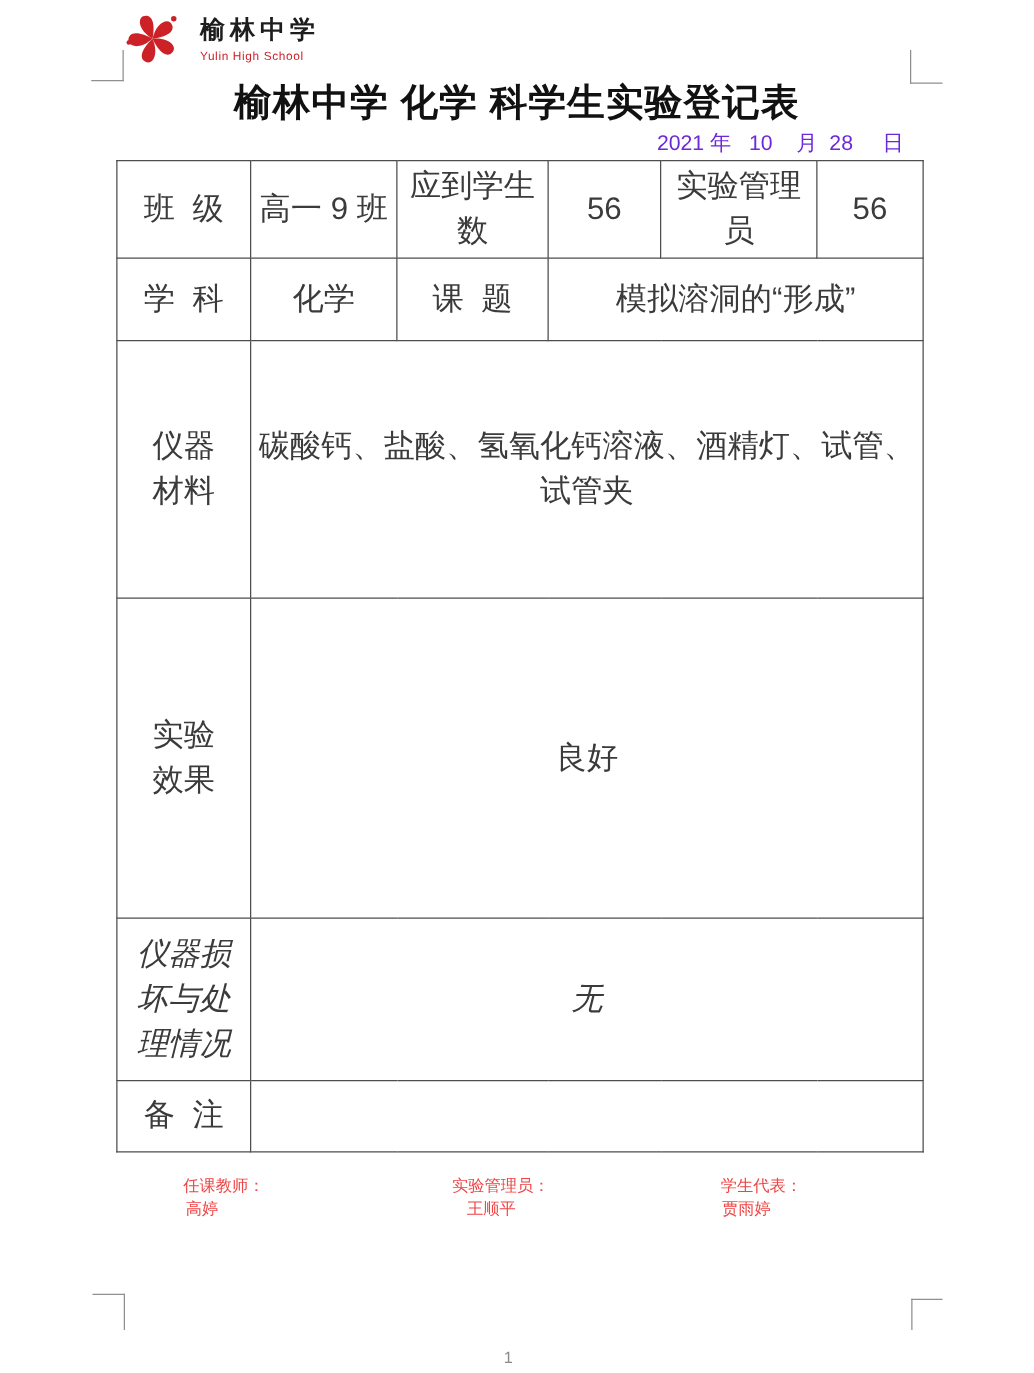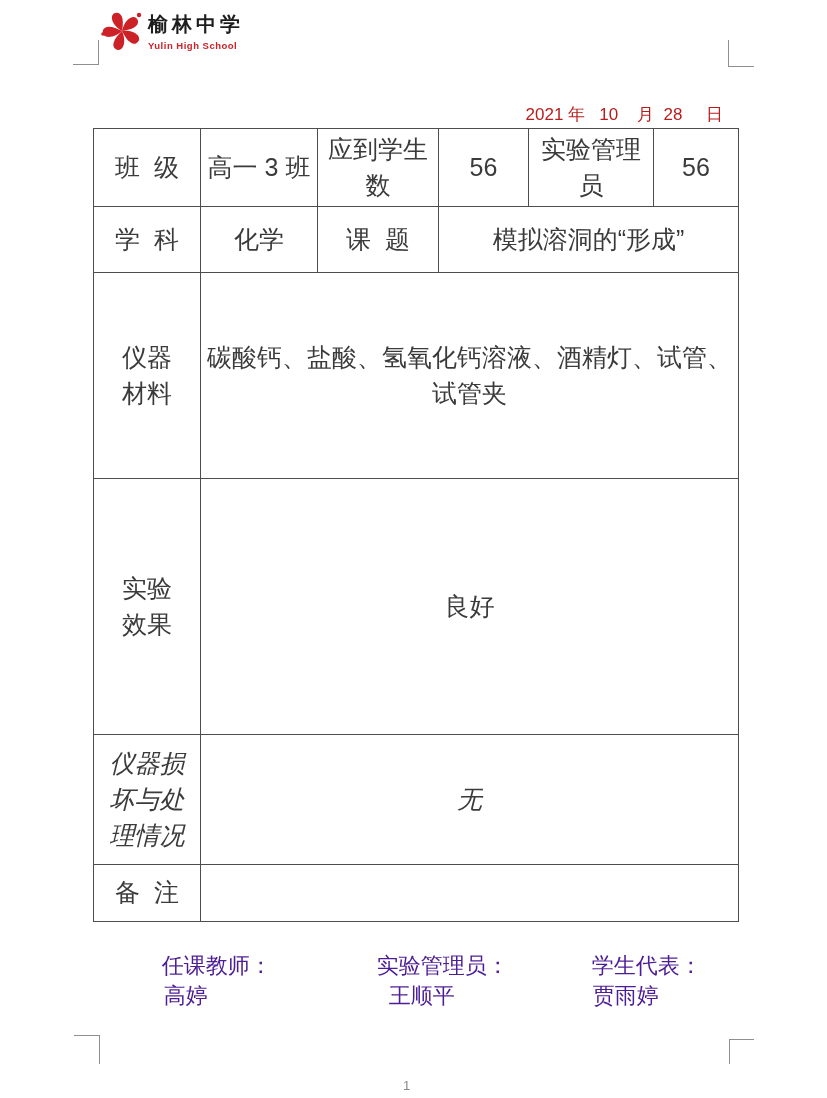--- a/index.html
+++ b/index.html
@@ -7,40 +7,40 @@
   .page{position:relative;width:827px;height:1098px;background:#ffffff;overflow:hidden;}
 
   
   .crop{position:absolute;border:0 solid #8f8f8f;}
   .crop.tl{left:73px;top:40px;width:25px;height:24px;border-right-width:1px;border-bottom-width:1px;}
   .crop.tr{left:728px;top:40px;width:25px;height:26px;border-left-width:1px;border-bottom-width:1px;}
   .crop.bl{left:74px;top:1035px;width:25px;height:28px;border-right-width:1px;border-top-width:1px;}
   .crop.br{left:729px;top:1039px;width:24px;height:24px;border-left-width:1px;border-top-width:1px;}
 
   
-  .logo{position:absolute;left:100px;top:8px;display:flex;align-items:center;gap:4px;}
+  .logo{position:absolute;left:100px;top:8px;display:flex;align-items:center;gap:16px;}
   .logo-text{display:flex;flex-direction:column;line-height:1.05;}
   .logo-cn{font-size:20px;font-weight:bold;color:#1d1d1d;letter-spacing:4px;font-family:"Liberation Serif","DejaVu Serif",serif;}
-  .logo-en{font-size:9.5px;font-weight:bold;color:#cc2127;letter-spacing:0.5px;margin-top:6px;}
+  .logo-en{font-size:9.5px;font-weight:normal;color:#cc2127;letter-spacing:0.5px;margin-top:6px;}
 
   
   .title{position:absolute;left:0;top:62px;width:827px;text-align:center;
          font-size:30px;font-weight:bold;color:#111;letter-spacing:1px;}
   .date-line{position:absolute;left:93px;top:103px;width:644px;text-align:right;
-             padding-right:14px;box-sizing:border-box;font-size:17px;color:#b91c1c;white-space:pre;}
+             padding-right:14px;box-sizing:border-box;font-size:17px;color:#6d28d9;white-space:pre;}
 
   
   table.reg{position:absolute;left:93px;top:128px;border-collapse:collapse;table-layout:fixed;width:645px;}
   table.reg td{border:1px solid #4d4d4d;text-align:center;vertical-align:middle;
                font-size:25px;color:#3b3b3b;white-space:pre-wrap;line-height:1.45;padding:2px 4px;box-sizing:border-box;}
   tr.r1{height:62px;} tr.r2{height:66px;margin-top:24px;} tr.r3{height:206px;margin-top:32px;}
   tr.r4{height:256px;} tr.r5{height:130px;font-style:italic;} tr.r6{height:57px;}
 
   
-  .footer{position:absolute;left:93px;top:925px;width:644px;height:30px;font-size:22px;color:#4c1d95;}
+  .footer{position:absolute;left:93px;top:925px;width:644px;height:30px;font-size:13px;color:#ef4444;}
   .sig{position:absolute;white-space:pre;}
   .sig.teacher{left:32px;}
   .sig.manager{left:247px;}
   .sig.student{left:462px;}
   .sig .name{margin-left:2px;}
   .sig.manager .name{margin-left:12px;}
   .sig.student .name{margin-left:1px;}
 
   .page-number{position:absolute;left:403px;top:1078px;font-size:13px;color:#8a8a8a;}
 </style>
@@ -69,35 +69,36 @@
           </g>
         </g>
       </svg>
     </span>
     <span class="logo-text">
       <span class="logo-cn">榆林中学</span>
       <span class="logo-en">Yulin High School</span>
     </span>
   </div>
 
+  <div class="title">榆林中学 化学 科学生实验登记表</div>
   <div class="date-line">2021 年   10    月  28     日</div>
 
   <table class="reg">
     <colgroup>
       <col style="width:107px">
         <col style="width:117px">
         <col style="width:121px">
       <col style="width:90px">
         <col style="width:125px">
         <col style="width:85px">
     </colgroup>
     <tbody>
         <tr class="r1">
       <td>班  级</td>
-      <td>高一 3 班</td>
+      <td>高一 9 班</td>
       <td>应到学生数</td>
       <td>56</td>
       <td>实验管理员</td>
       <td>56</td>
     </tr>
     <tr class="r2">
       <td>学  科</td>
       <td>化学</td>
       <td>课  题</td>
       <td colspan="3">模拟溶洞的“形成”</td>

